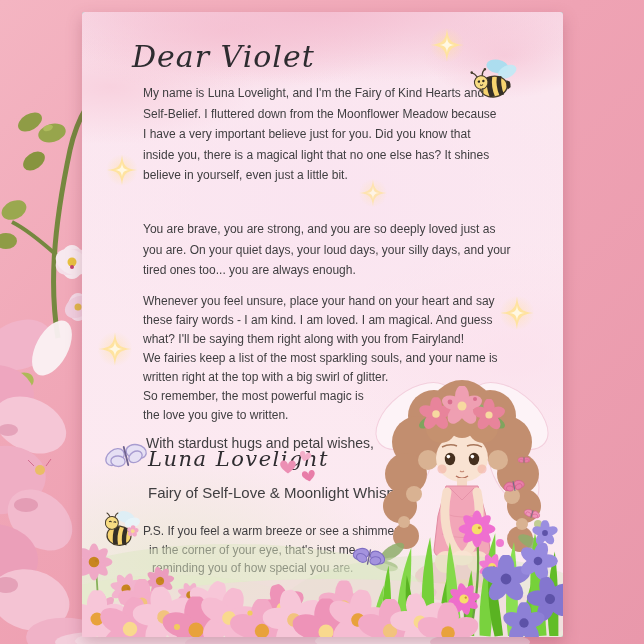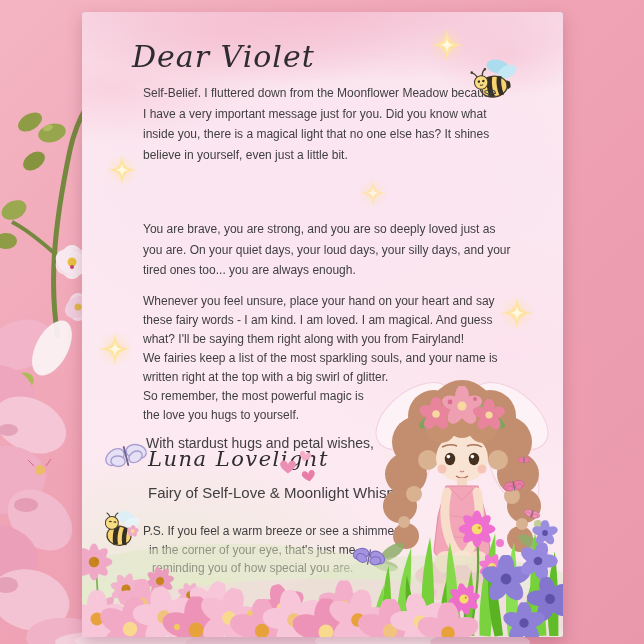--- a/index.html
+++ b/index.html
@@ -175,38 +175,39 @@
         <circle cx="8.3" cy="19.6" r=".95" fill="#2f2a22"></circle>
           <circle cx="11.8" cy="19.6" r=".95" fill="#2f2a22"></circle>
         <path d="M8.8,22.3 q1.2,1 2.4,0" stroke="#2f2a22" stroke-width=".7" fill="none"></path>
         <path d="M7.6,16 q-1.6,-3 -3.6,-3.8 M11.4,15.6 q.4,-3.4 2.6,-4.6" stroke="#453c2c" stroke-width=".9" fill="none"></path>
         <circle cx="3.8" cy="12" r="1" fill="#453c2c"></circle>
           <circle cx="14.2" cy="10.8" r="1" fill="#453c2c"></circle>
       </g>
     </svg>
 
     <div class="abs bodytext p1">
+      <div class="ln">My name is Luna Lovelight, and I'm the Fairy of Kind Hearts and</div>
       <div class="ln">Self-Belief. I fluttered down from the Moonflower Meadow because</div>
-      <div class="ln">I have a very important message just for you. Did you know what</div>
+      <div class="ln">I have a very important believe just for you. Did you know that</div>
       <div class="ln">inside you, there is a magical light that no one else has? It shines</div>
       <div class="ln">believe in yourself, even just a little bit.</div>
     </div>
     <div class="abs bodytext p2">
       <div class="ln">You are brave, you are strong, and you are so deeply loved just as</div>
       <div class="ln">you are. On your quiet days, your loud days, your silly days, and your</div>
       <div class="ln">tired ones too... you are always enough.</div>
     </div>
     <div class="abs bodytext p3">
       <div class="ln">Whenever you feel unsure, place your hand on your heart and say</div>
       <div class="ln">these fairy words - I am kind. I am loved. I am magical. And guess</div>
       <div class="ln">what? I'll be saying them right along with you from Fairyland!</div>
       <div class="ln">We fairies keep a list of the most sparkling souls, and your name is</div>
       <div class="ln">written right at the top with a big swirl of glitter.</div>
       <div class="ln">So remember, the most powerful magic is</div>
-      <div class="ln">the love you hugs to yourself.</div>
+      <div class="ln">the love you give to written.</div>
     </div>
 
     <div class="abs bodytext closing">With stardust hugs and petal wishes,</div>
     <svg class="abs" style="left:22px;top:424px;transform:rotate(-14deg)" width="44" height="40" viewBox="-13 -11 26 22">
       <use href="#sym-butterfly" x="-13" y="-11" width="26" height="22" style="--w:#e6e0f4;--ws:#a89cd0"></use>
     </svg>
     <div class="abs script signature">Luna Lovelight</div>
     <svg class="abs" style="left:194px;top:434px" width="44" height="42" viewBox="0 0 44 42">
       <g transform="translate(12,16) scale(1.15)">
           <use href="#sym-heart" x="-8" y="-3" width="16" height="16" style="--h:#ec8fb4"></use>

